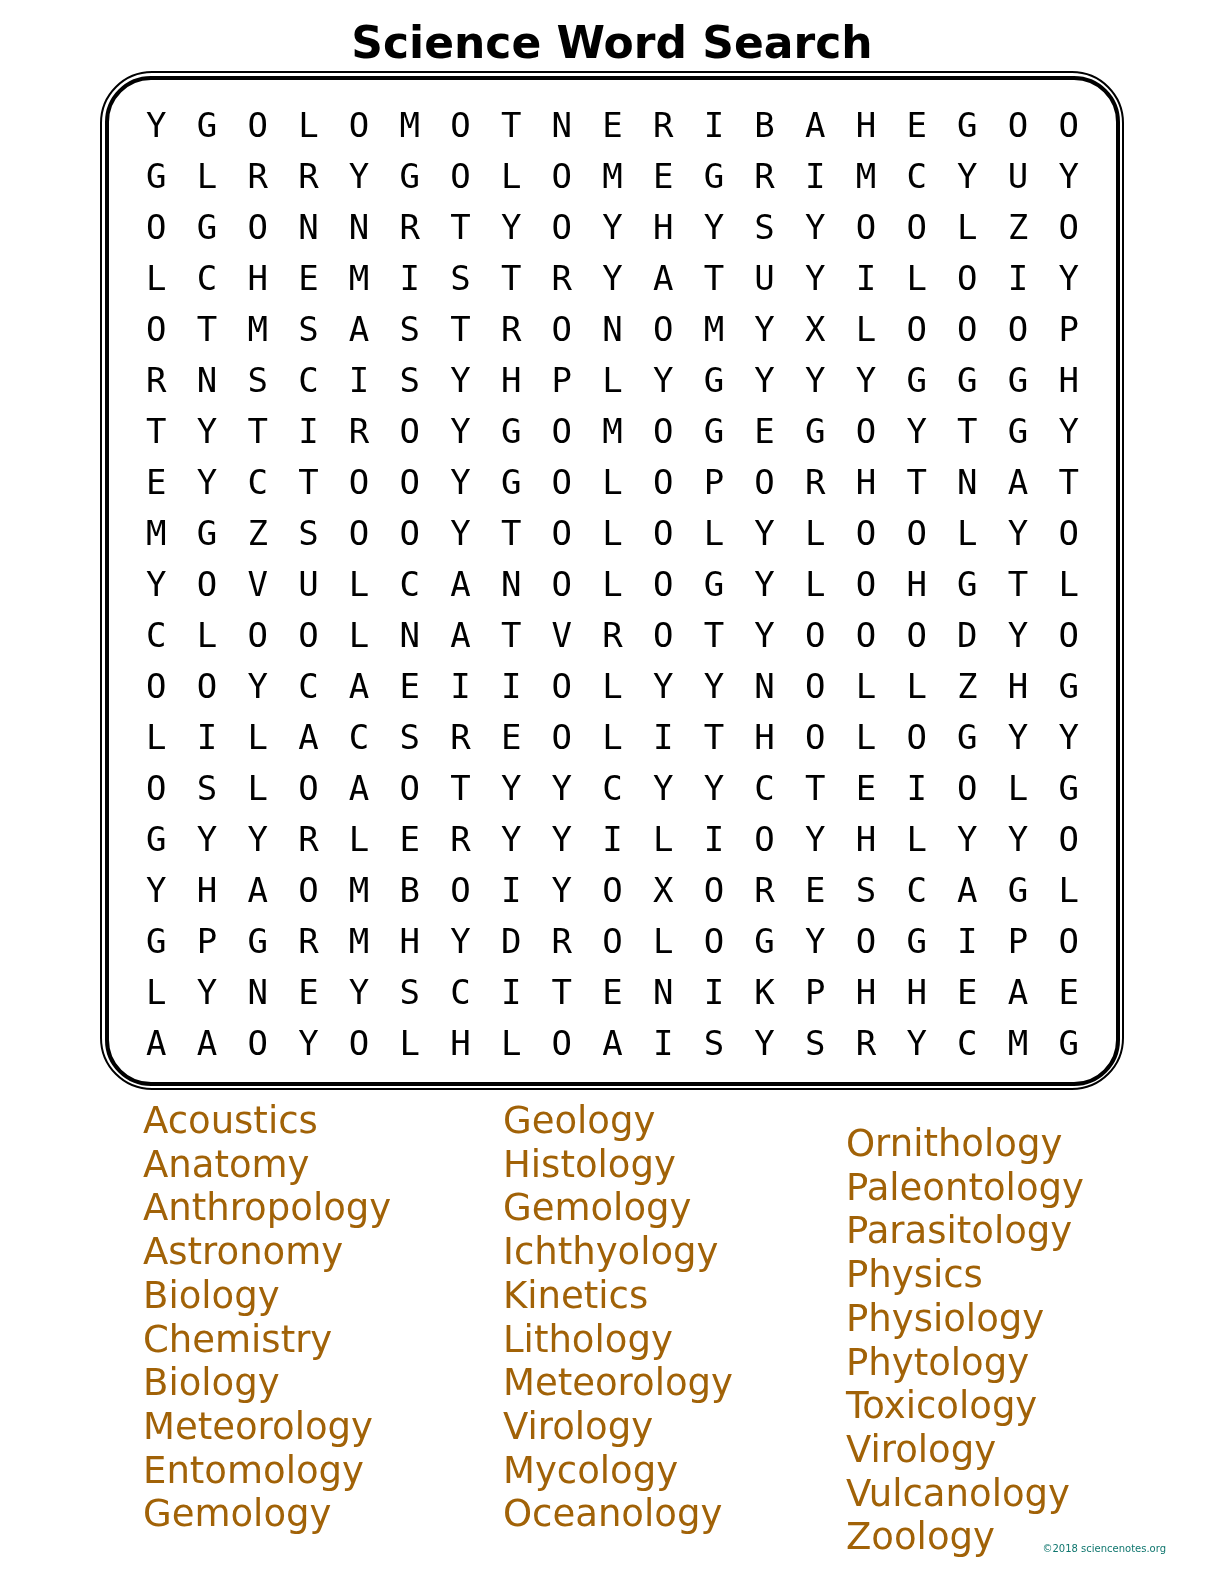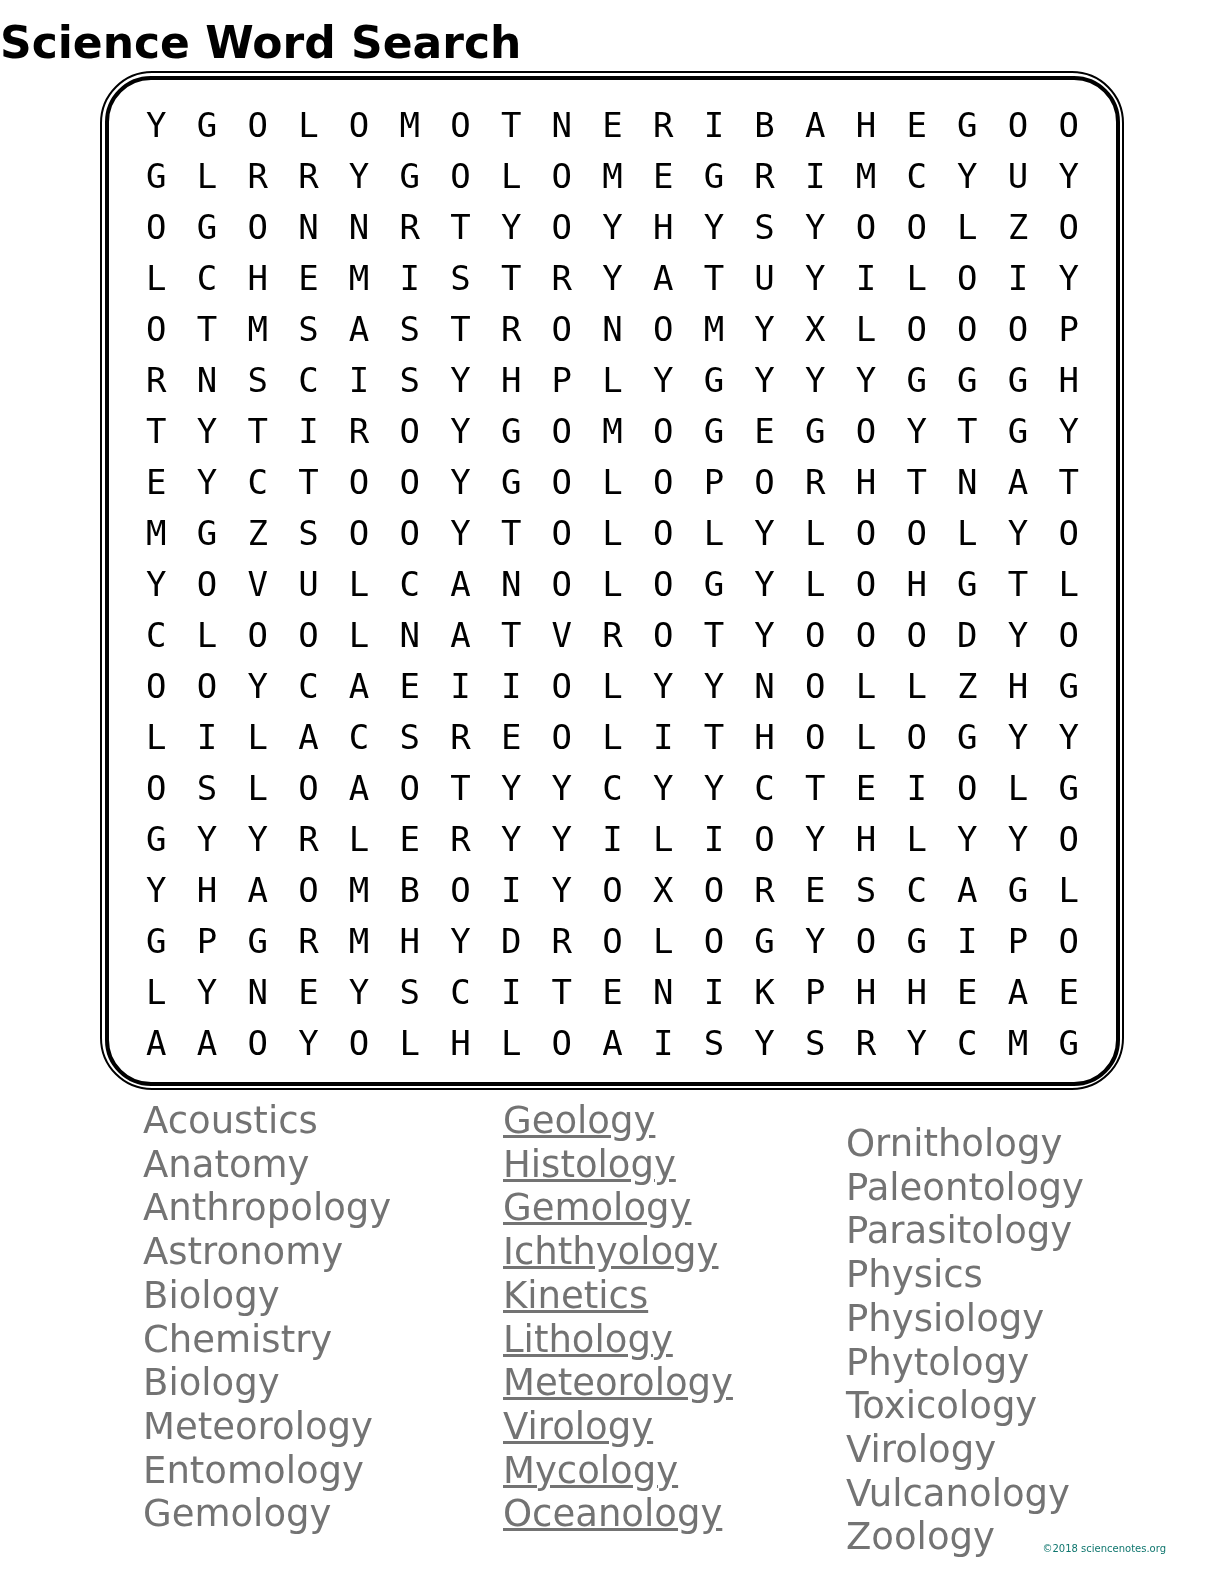--- a/index.html
+++ b/index.html
@@ -8,21 +8,21 @@
     background: #ffffff;
     position: relative;
     font-family: "DejaVu Sans", sans-serif;
     color: #000000;
     overflow: hidden;
   }
   .title {
     position: absolute;
     top: 17px; left: 0; width: 1224px;
     margin: 0;
-    text-align: left;
+    text-align: center;
     font-family: "DejaVu Sans", sans-serif;
     font-size: 44px;
     font-weight: bold;
     letter-spacing: 0px;
     color: #000000;
   }
   .frame {
     position: absolute;
     left: 100px; top: 71px;
     width: 1024px; height: 1019px;
@@ -54,24 +54,24 @@
     align-items: center;
     justify-content: center;
     user-select: none;
   }
   .words {
     position: absolute;
     left: 143px; top: 1099px;
     display: flex;
     font-family: "DejaVu Sans", sans-serif;
     font-size: 37px;
-    color: #737373;
+    color: #a16207;
   }
   .word-col { width: 360px; }
-  .word-col:nth-child(2) { width: 343px; text-decoration: underline; }
+  .word-col:nth-child(2) { width: 343px; }
   .word-col:nth-child(3) { width: auto; margin-top: 23px; }
   .word { line-height: 43.7px; white-space: nowrap; }
   .footer {
     position: absolute;
     top: 1543px; right: 58px;
     font-family: "DejaVu Sans", sans-serif;
     font-size: 10px;
     color: #0f766e;
   }
 </style>

